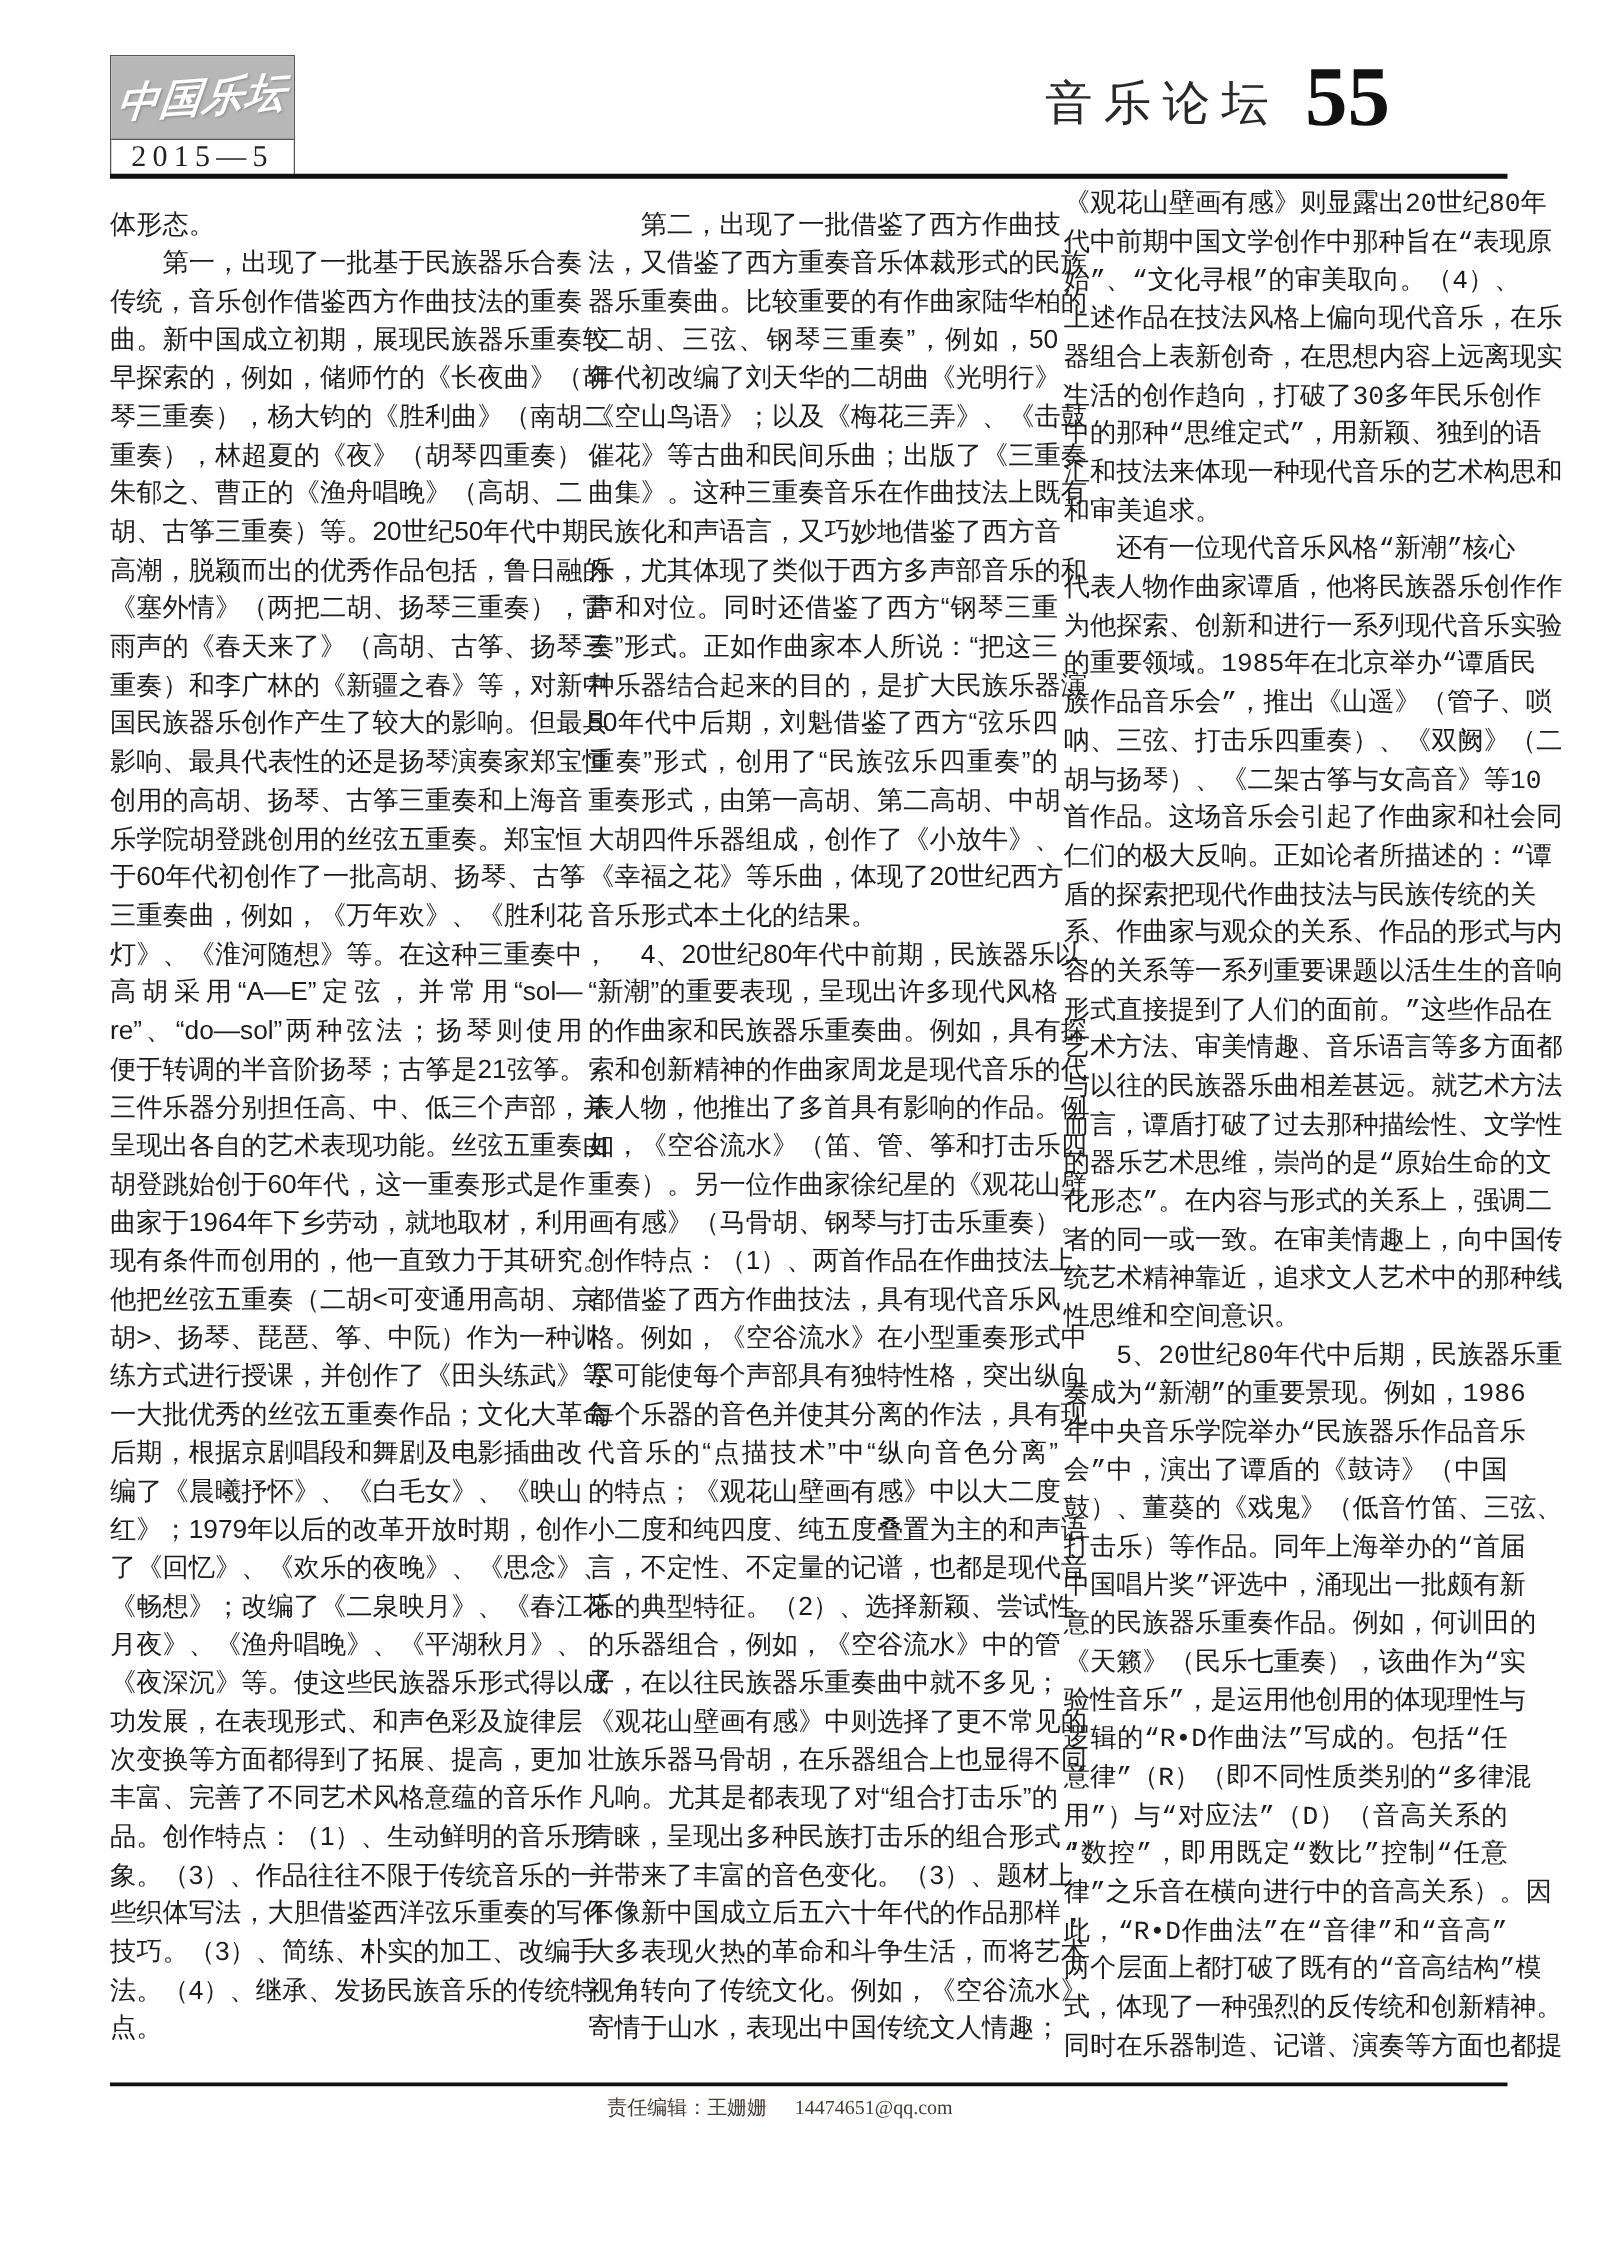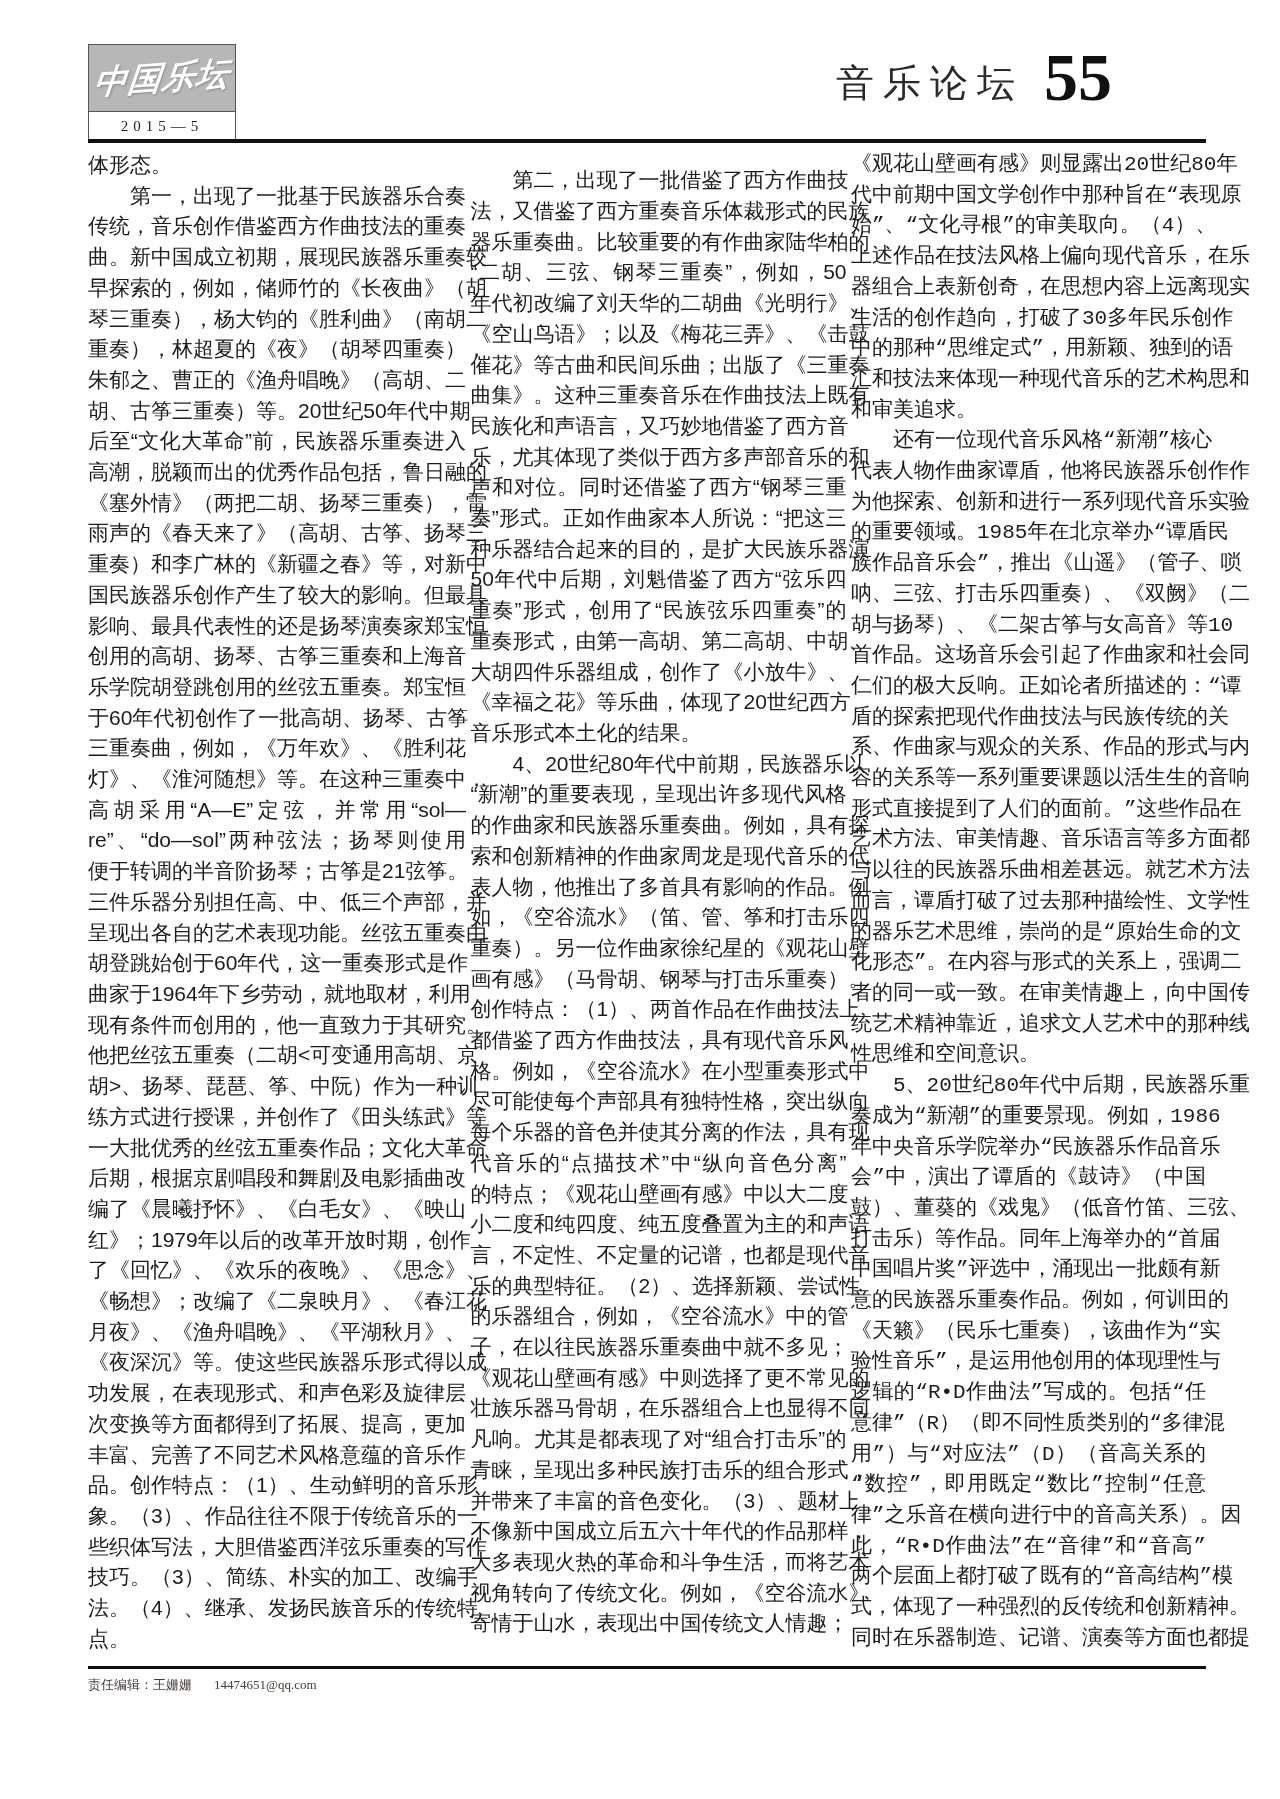--- a/index.html
+++ b/index.html
@@ -11,21 +11,21 @@
 
   
   .logo-wrap{position:absolute;left:88px;top:44px;width:146px;border:1px solid #555;background:#fff;}
   .logo-top{height:66px;background:#b7b7b7;border-bottom:1px solid #555;
     display:flex;align-items:center;justify-content:center;overflow:hidden;}
   .logo-calligraphy{
     font-family:"Liberation Serif","DejaVu Serif",serif;font-style:italic;font-weight:bold;
     font-size:33px;color:#ffffff;letter-spacing:1px;white-space:nowrap;
     transform:rotate(-4deg) skewX(-10deg);text-shadow:1px 1px 2px #8a8a8a;}
   .logo-year{height:29px;display:flex;align-items:center;justify-content:center;
-    font-family:"Liberation Serif","DejaVu Serif",serif;font-size:15px;color:#222;letter-spacing:5px;}
+    font-family:"Liberation Serif","DejaVu Serif",serif;font-size:24px;color:#222;letter-spacing:5px;}
   .header-right{position:absolute;left:836px;top:48px;display:flex;align-items:flex-end;gap:20px;}
   .section-label{font-family:"Liberation Serif","DejaVu Serif",serif;font-size:38px;color:#2a2a2a;
     letter-spacing:9px;line-height:1;padding-bottom:6px;}
   .page-number{font-family:Liberation Serif, serif;font-weight:bold;
     font-size:68px;line-height:0.88;color:#111;}
   .rule-top{position:absolute;left:88px;top:139px;width:1118px;height:4px;background:#111;}
 
   
   .columns{position:absolute;left:88px;top:150px;width:1118px;display:flex;justify-content:space-between;align-items:center;}
   .col{font-size:21px;line-height:30.7px;color:#1c1c1c;}
@@ -33,23 +33,23 @@
   .col-2{width:376px;}
   .col-3{width:355px;font-family:Liberation Mono, monospace;}
   .line{
     text-align:justify;text-align-last:justify;-moz-text-align-last:justify;
     text-justify:inter-ideograph;white-space:nowrap;overflow:visible;}
   .line.end{text-align-last:left;-moz-text-align-last:left;}
   .line.ind{text-indent:2em;}
 
   
   .rule-bottom{position:absolute;left:88px;top:1666px;width:1118px;height:3px;background:#111;}
-  .footer{position:absolute;left:88px;top:1676px;width:1118px;text-align:left;padding-right:0;
+  .footer{position:absolute;left:88px;top:1676px;width:1118px;text-align:center;padding-right:0;
     box-sizing:border-box;font-family:"Liberation Serif","DejaVu Serif",serif;
-    font-size:13px;color:#433c38;}
+    font-size:16px;color:#433c38;}
   .footer-inner{display:inline-block;margin-right:46px;}
   .footer-email{margin-left:22px;}
 </style>
 </head>
 <body>
 
 <div class="page">
 
   <div class="logo-wrap">
     <div class="logo-top">
@@ -69,21 +69,20 @@
     <div class="col col-1">
         <div class="line end">体形态。</div>
         <div class="line ind">第一，出现了一批基于民族器乐合奏</div>
         <div class="line">传统，音乐创作借鉴西方作曲技法的重奏</div>
         <div class="line">曲。新中国成立初期，展现民族器乐重奏较</div>
         <div class="line">早探索的，例如，储师竹的《长夜曲》（胡</div>
         <div class="line">琴三重奏），杨大钧的《胜利曲》（南胡二</div>
         <div class="line">重奏），林超夏的《夜》（胡琴四重奏），</div>
         <div class="line">朱郁之、曹正的《渔舟唱晚》（高胡、二</div>
         <div class="line">胡、古筝三重奏）等。20世纪50年代中期</div>
-        <div class="line">后至“文化大革命”前，民族器乐重奏进入</div>
         <div class="line">高潮，脱颖而出的优秀作品包括，鲁日融的</div>
         <div class="line">《塞外情》（两把二胡、扬琴三重奏），雷</div>
         <div class="line">雨声的《春天来了》（高胡、古筝、扬琴三</div>
         <div class="line">重奏）和李广林的《新疆之春》等，对新中</div>
         <div class="line">国民族器乐创作产生了较大的影响。但最具</div>
         <div class="line">影响、最具代表性的还是扬琴演奏家郑宝恒</div>
         <div class="line">创用的高胡、扬琴、古筝三重奏和上海音</div>
         <div class="line">乐学院胡登跳创用的丝弦五重奏。郑宝恒</div>
         <div class="line">于60年代初创作了一批高胡、扬琴、古筝</div>
         <div class="line">三重奏曲，例如，《万年欢》、《胜利花</div>

